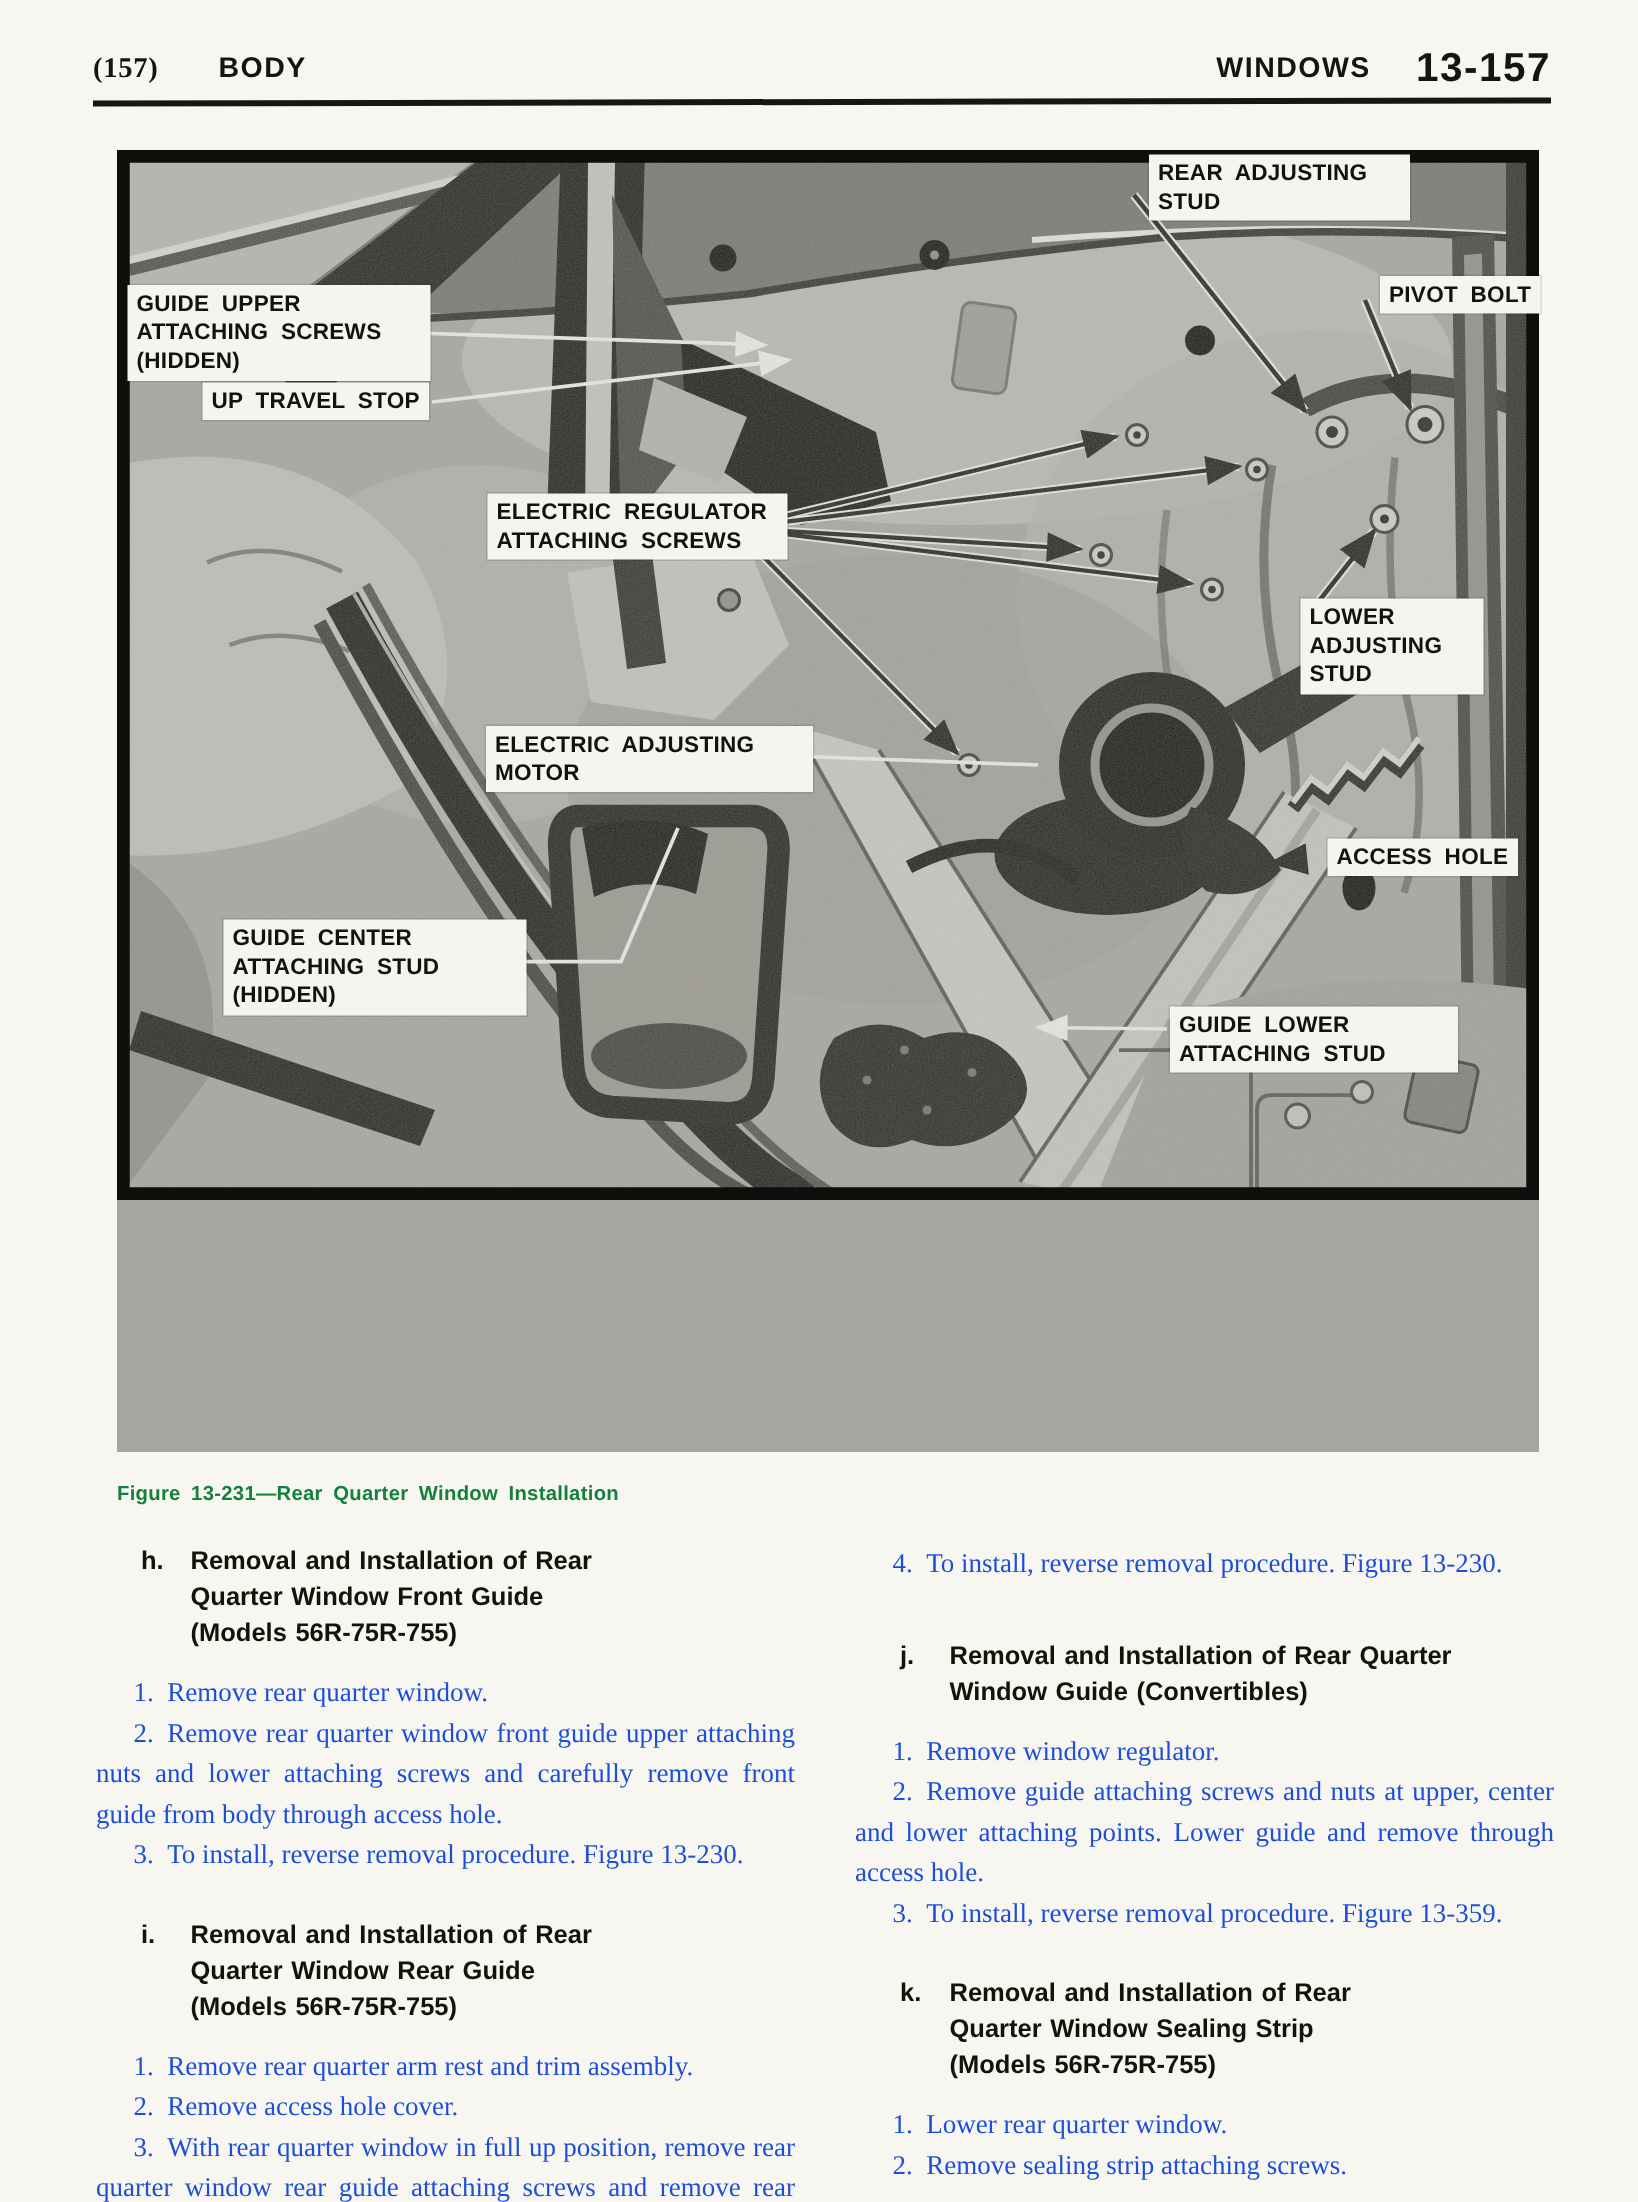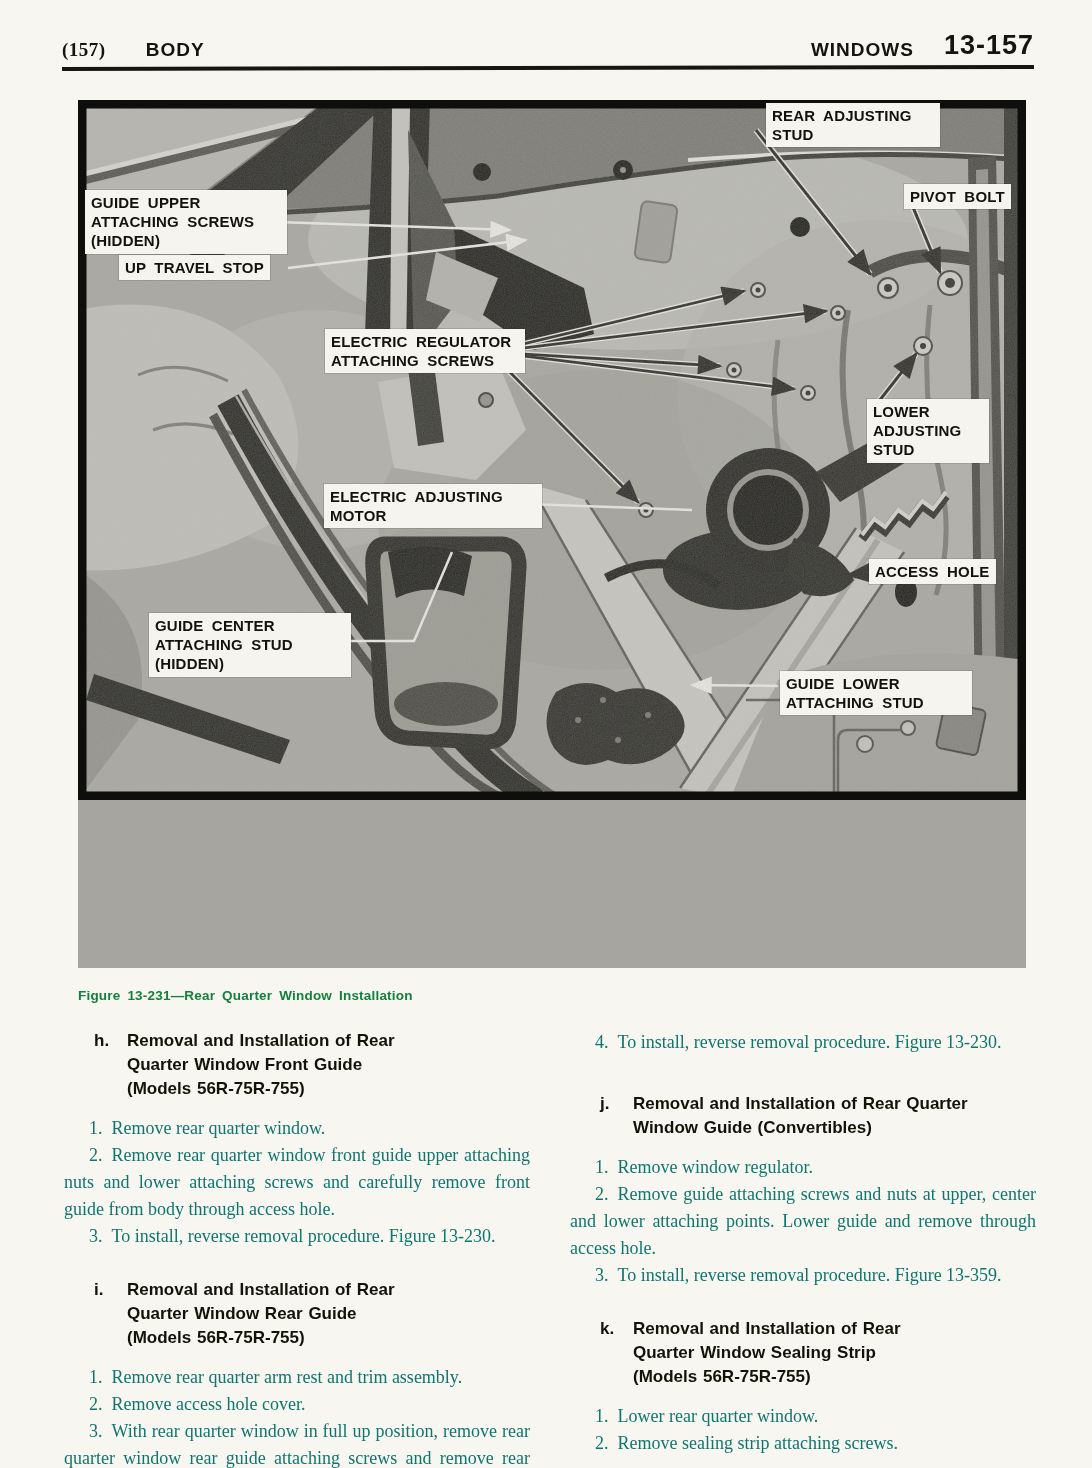--- a/index.html
+++ b/index.html
@@ -1,48 +1,48 @@
 <!DOCTYPE html>
 <html><head>
 <meta charset="utf-8">
 <style>
   html,body{margin:0;padding:0;background:#e8e7e2;}
   .page{position:relative;width:1092px;height:1468px;margin:0 auto;background:#f7f6f1;
         overflow:hidden;color:#15150f;}
   
-  .hdr{display:flex;align-items:flex-end;padding:30px 58px 0 62px;}
+  .hdr{display:flex;align-items:center;padding:30px 58px 0 62px;}
   .hnum{font:700 19px "Liberation Serif",serif;letter-spacing:.5px;}
   .htitle{font:700 19px "Liberation Sans",sans-serif;margin-left:40px;letter-spacing:1px;}
   .hspacer{flex:1;}
   .hwin{font:700 19px "Liberation Sans",sans-serif;letter-spacing:1px;}
   .hpage{font:700 27px "Liberation Sans",sans-serif;margin-left:30px;letter-spacing:1px;}
   .rule{height:4px;background:#17170f;margin:5px 58px 0 62px;transform:rotate(-.12deg);}
   
   figure{margin:30px 0 0 78px;width:948px;}
   .photo{position:relative;width:948px;height:868px;background:#a6a59f;}
   .photo svg{display:block;}
   .plabel{position:absolute;background:#f5f4ee;color:#121210;
           font:700 15px/1.28 "Liberation Sans",sans-serif;
           padding:3px 6px;letter-spacing:.2px;word-spacing:4px;
           box-shadow:0 0 0 1px rgba(20,20,15,.12);}
-  .nowrap{white-space:nowrap;}
+  .nowrap{white-space:nowrap;margin-left:16px;}
   figcaption{margin-top:20px;text-align:left;
              font:700 13.5px "Liberation Sans",sans-serif;
              letter-spacing:.2px;word-spacing:3px;color:#15803d;}
   
   .cols{display:flex;gap:40px;padding:26px 56px 0 64px;}
   .col{width:468px;}
   .sec{margin-top:28px;}
   .sec.first{margin-top:0;}
   .sec.gapbig{margin-top:36px;}
   .sec-head{position:relative;padding-left:33px;margin:0 0 14px 30px;
             font:700 17px/24px "Liberation Sans",sans-serif;word-spacing:1px;color:#131308;}
   .sec-letter{position:absolute;left:0;top:0;}
   .title-line{white-space:nowrap;}
-  .step{font:18px/27px "Liberation Serif",serif;color:#0f766e;
+  .step{font:18px/27px "Liberation Serif",serif;color:#1d4ed8;
         text-align:justify;text-indent:25px;margin:0;}
   .step .num{padding-right:9px;}
 </style>
 </head>
 <body>
 
 <div class="page">
 
   <header class="hdr">
     <span class="hnum">(157)</span>

